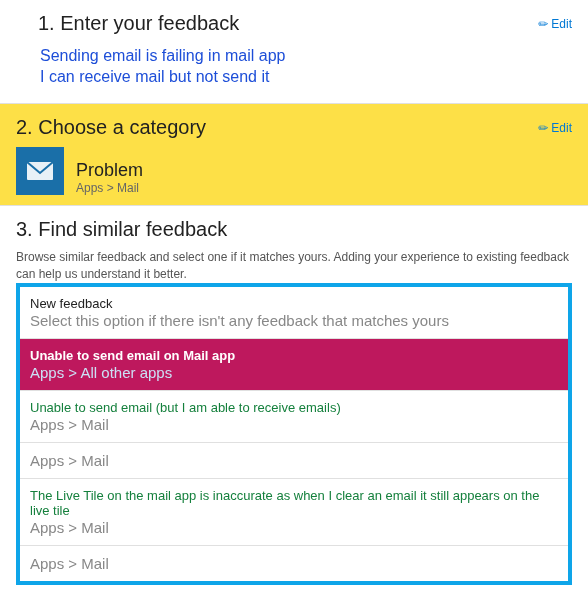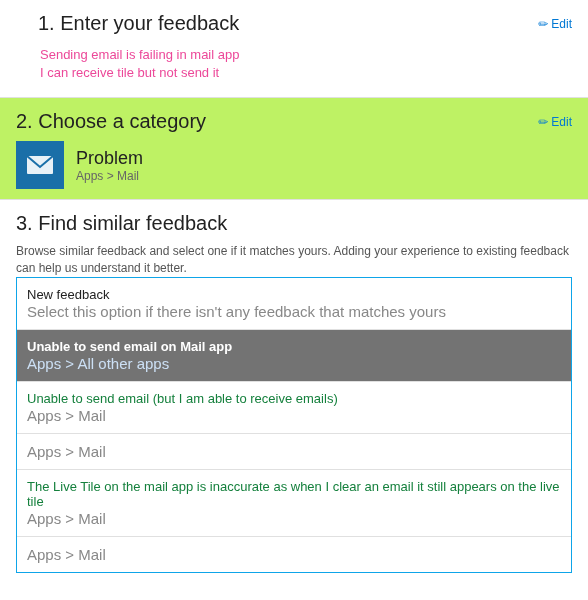--- a/index.html
+++ b/index.html
@@ -51,34 +51,34 @@
       background: #fff;
       border-bottom: 1px solid #e0e0e0;
       padding-left: 38px;
     }
 
     .section-1-content {
       padding: 4px 2px;
     }
 
     .feedback-line {
-      font-size: 13px;
-      color: #ec4899;
+      font-size: 16px;
+      color: #1d4ed8;
       margin-bottom: 3px;
     }
 
     
     .section-2 {
-      background: #bef264;
+      background: #fde047;
       border-bottom: 1px solid #e0e0e0;
     }
 
     .category-item {
       display: flex;
-      align-items: center;
+      align-items: flex-end;
       gap: 12px;
       margin-top: 4px;
     }
 
     .category-icon {
       width: 48px;
       height: 48px;
       background: #1a6fa8;
       display: flex;
       align-items: center;
@@ -108,36 +108,36 @@
     }
 
     .section-3-desc {
       font-size: 12px;
       color: #555;
       line-height: 1.4;
     }
 
     
     .feedback-list {
-      border: 1px solid #0ea5e9;
+      border: 4px solid #0ea5e9;
       background: #fff;
     }
 
     .feedback-list-item {
       padding: 9px 10px;
       border-bottom: 1px solid #e0e0e0;
       cursor: pointer;
     }
 
     .feedback-list-item:last-child {
       border-bottom: none;
     }
 
     .feedback-list-item.selected {
-      background: #737373;
+      background: #be185d;
     }
 
     .feedback-list-item.selected .item-title {
       color: #fff;
       font-weight: 600;
     }
 
     .feedback-list-item.selected .item-sub {
       color: #cce0f5;
     }
@@ -165,21 +165,21 @@
 <div class="section section-1">
   <div class="section-header">
     <span class="section-number-title">1. Enter your feedback</span>
     <a class="edit-link">
       <span class="edit-icon">✏</span>
       <span>Edit</span>
     </a>
   </div>
   <div class="section-1-content">
     <div class="feedback-line">Sending email is failing in mail app</div>
-    <div class="feedback-line">I can receive tile but not send it</div>
+    <div class="feedback-line">I can receive mail but not send it</div>
   </div>
 </div>
 
 <div class="section section-2">
   <div class="section-header">
     <span class="section-number-title">2. Choose a category</span>
     <a class="edit-link">
       <span class="edit-icon">✏</span>
       <span>Edit</span>
     </a>

